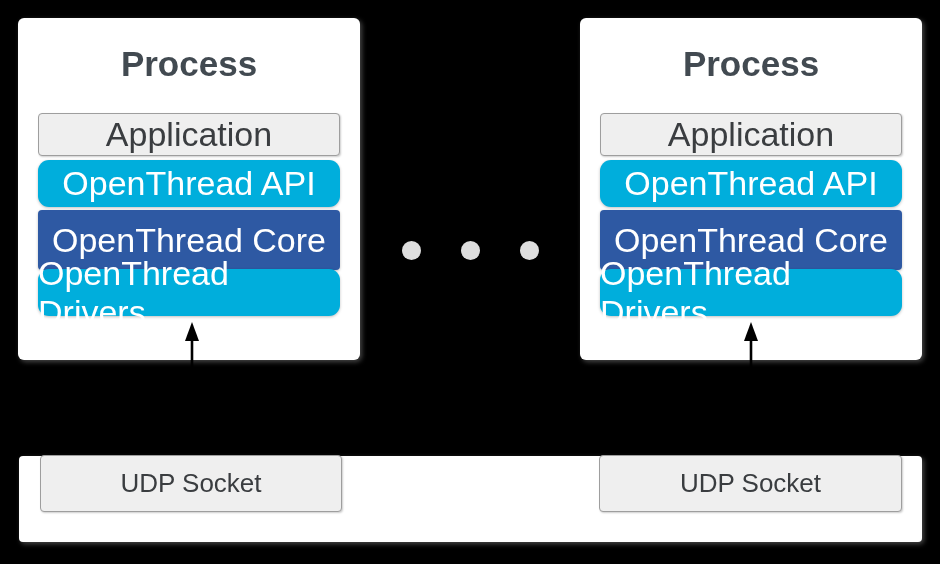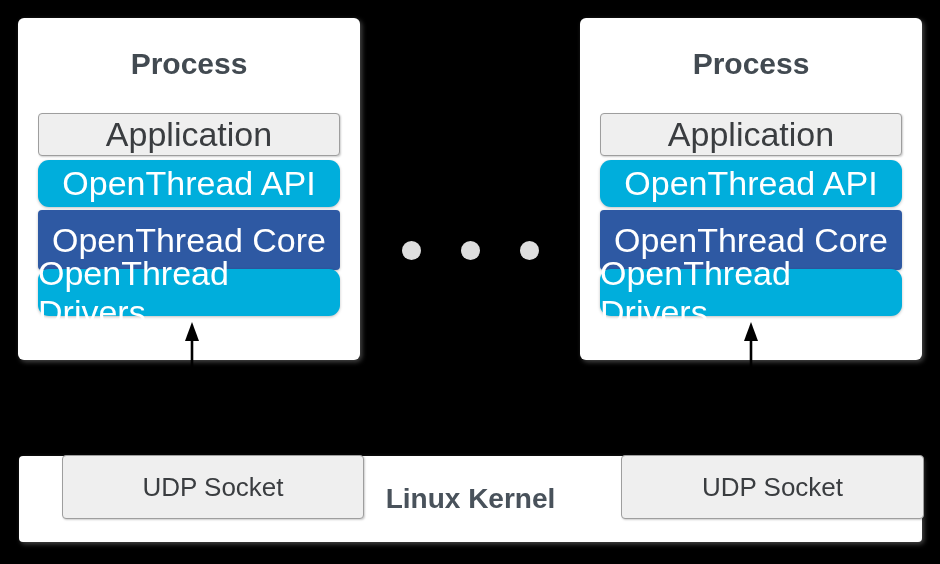--- a/index.html
+++ b/index.html
@@ -10,21 +10,21 @@
   .process-card{
     position:absolute;top:18px;width:342px;height:342px;
     background:var(--card-bg,#fff);border-radius:6px;
     box-shadow:2px 2px 5px rgba(158,158,158,.45);
   }
   .card-left{left:18px;}
   .card-right{left:580px;}
   .process-title{
     position:absolute;top:26px;left:0;width:100%;height:40px;margin:0;
     display:flex;align-items:center;justify-content:center;
-    font-size:30px;font-weight:bold;color:var(--title-text,#424a51);
+    font-size:35px;font-weight:bold;color:var(--title-text,#424a51);
   }
   .layer{
     position:absolute;left:20px;width:302px;border-radius:4px;
     display:flex;align-items:center;justify-content:center;
     font-size:34px;box-sizing:border-box;
   }
   .layer-gray{
     background:var(--layer-gray-bg,#efefef);
     border:1px solid var(--layer-gray-border,#9e9e9e);
     color:var(--dark-text,#3a3d40);
@@ -50,26 +50,26 @@
   .dot{width:19px;height:19px;border-radius:50%;background:var(--dot,#dedede);}
   .arrow-svg{position:absolute;width:22px;height:140px;top:318px;}
   .arrow-left{left:181px;}
   .arrow-right{left:740px;}
   .kernel-box{
     position:absolute;left:19px;top:456px;width:903px;height:86px;
     background:var(--card-bg,#fff);border-radius:4px;
     box-shadow:2px 2px 5px rgba(158,158,158,.45);
   }
   .udp-box{
-    position:absolute;top:-1px;height:64px;border-radius:4px;
+    position:absolute;top:-1px;height:57px;border-radius:4px;
     background:var(--layer-gray-bg,#efefef);
     border:1px solid var(--layer-gray-border,#9e9e9e);
     color:var(--dark-text,#3a3d40);font-size:26px;
     display:flex;align-items:center;justify-content:center;
-    box-sizing:border-box;box-shadow:1px 1px 2px rgba(0,0,0,.2);margin-left:22px;
+    box-sizing:border-box;box-shadow:1px 1px 2px rgba(0,0,0,.2);
   }
   .udp-left{left:21px;width:302px;}
   .udp-right{left:580px;width:303px;}
   .kernel-label{
     position:absolute;left:323px;top:0;width:257px;height:86px;
     display:flex;align-items:center;justify-content:center;
     font-size:28px;font-weight:bold;color:var(--kernel-text,#49525b);
   }
 </style>
 </head>
@@ -105,16 +105,15 @@
   </svg>
 
   <svg class="arrow-svg arrow-right" viewBox="0 0 22 140">
     <line x1="11" y1="20" x2="11" y2="137" stroke="#000" stroke-width="2.6"></line>
     <polygon points="11,4 4,23 18,23" fill="#000"></polygon>
   </svg>
 
   <section class="kernel-box">
     <div class="udp-box udp-left">UDP Socket</div>
     <div class="udp-box udp-right">UDP Socket</div>
-    <div class="kernel-label">Linux Kernel</div>
   </section>
 
 </div>
 
 </body></html>

